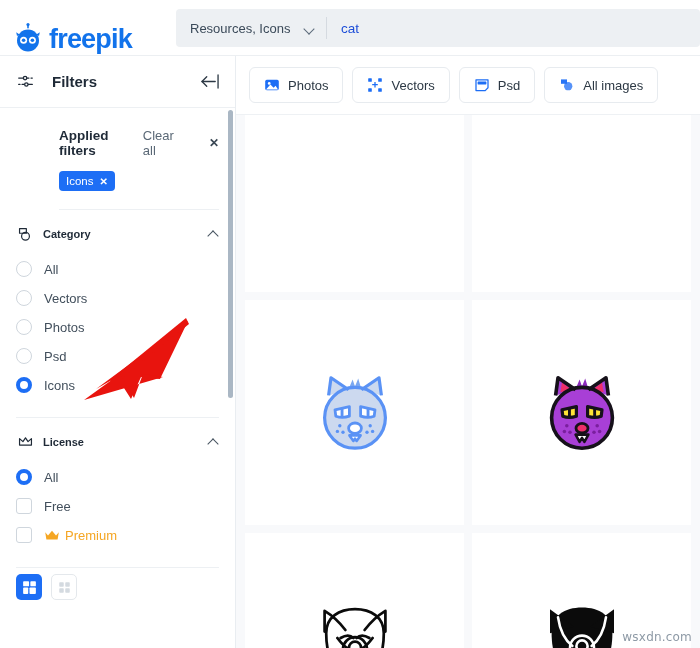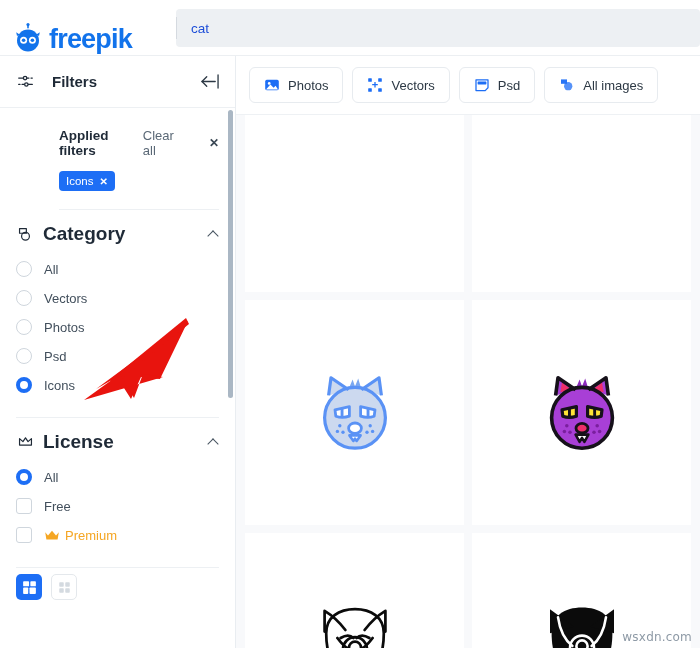--- a/index.html
+++ b/index.html
@@ -96,21 +96,21 @@
   }
   .chip-x { font-size: 10px; font-weight: bold; }
 
   .hr { height: 1px; background: #edf0f3; margin: 18px 0 0 0; }
 
   .group-head {
     display: flex; align-items: center;
     height: 40px; margin-top: 4px; cursor: pointer;
   }
   .group-icon { width: 18px; height: 18px; margin-right: 9px; flex: 0 0 18px; display: flex; align-items: center; justify-content: center;}
-  .group-title { font-size: 19px; font-weight: bold; color: #1f2a37; }
+  .group-title { font-size: 11px; font-weight: bold; color: #1f2a37; }
   .caret { margin-left: auto; width: 11px; height: 11px; position: relative; }
   .caret:before {
     content: ""; position: absolute; left: 1px; top: 3px;
     width: 7px; height: 7px;
     border-left: 1.5px solid #46535f; border-top: 1.5px solid #46535f;
     transform: rotate(45deg);
   }
 
   .opt {
     display: flex; align-items: center; height: 28px;
@@ -220,20 +220,24 @@
           <circle cx="11.6" cy="17.2" r="3.5" fill="#fff"></circle>
           <circle cx="20.4" cy="17.2" r="3.5" fill="#fff"></circle>
           <circle cx="11.6" cy="17.2" r="1.8" fill="#1273eb"></circle>
           <circle cx="20.4" cy="17.2" r="1.8" fill="#1273eb"></circle>
         </svg>
       </span>
       <span class="logo-text">freepik</span>
     </div>
 
     <div class="searchbar">
+      <div class="resource-select">
+        <span class="rs-label">Resources, Icons</span>
+        <span class="chev"></span>
+      </div>
       <span class="vdiv"></span>
       <input class="search-input" type="text" value="cat" style="">
     </div>
   </div>
 
   <div class="sidebar">
 
     <div class="sb-header">
       <div class="sb-header-left">
         <span class="group-icon">

